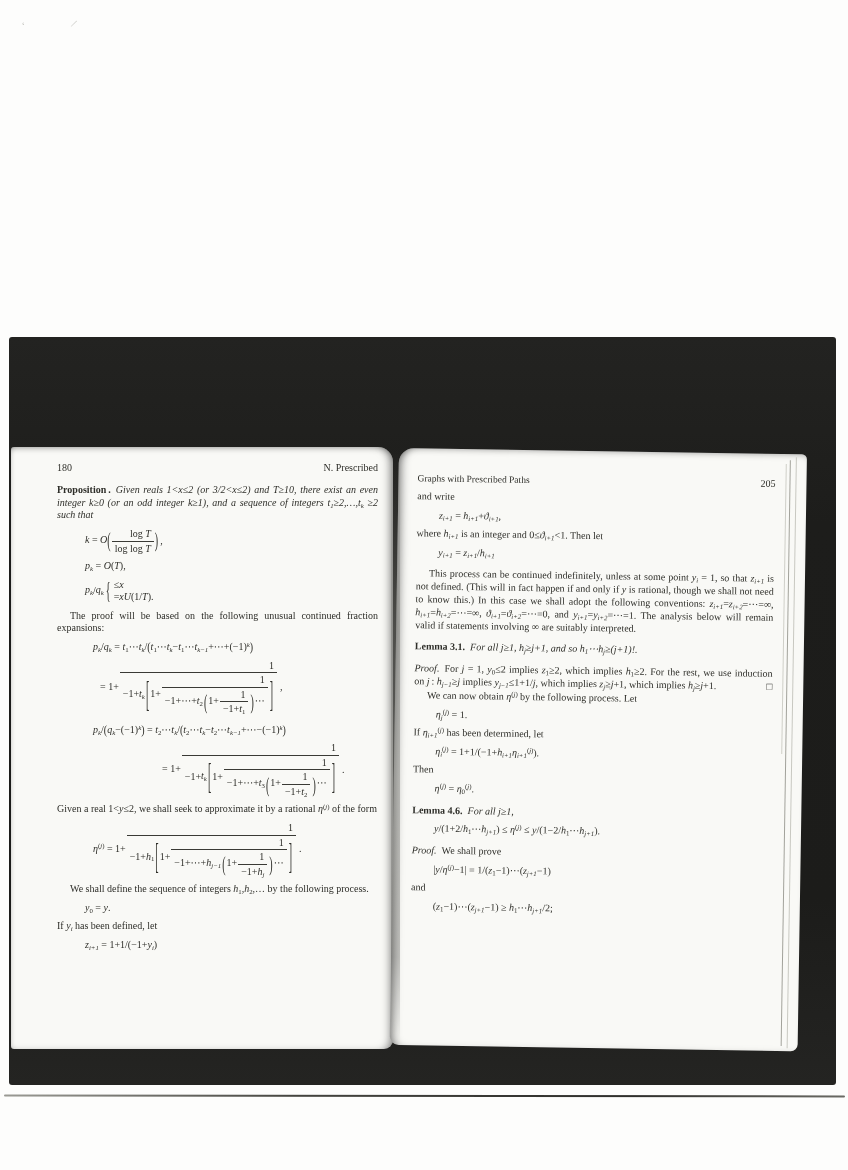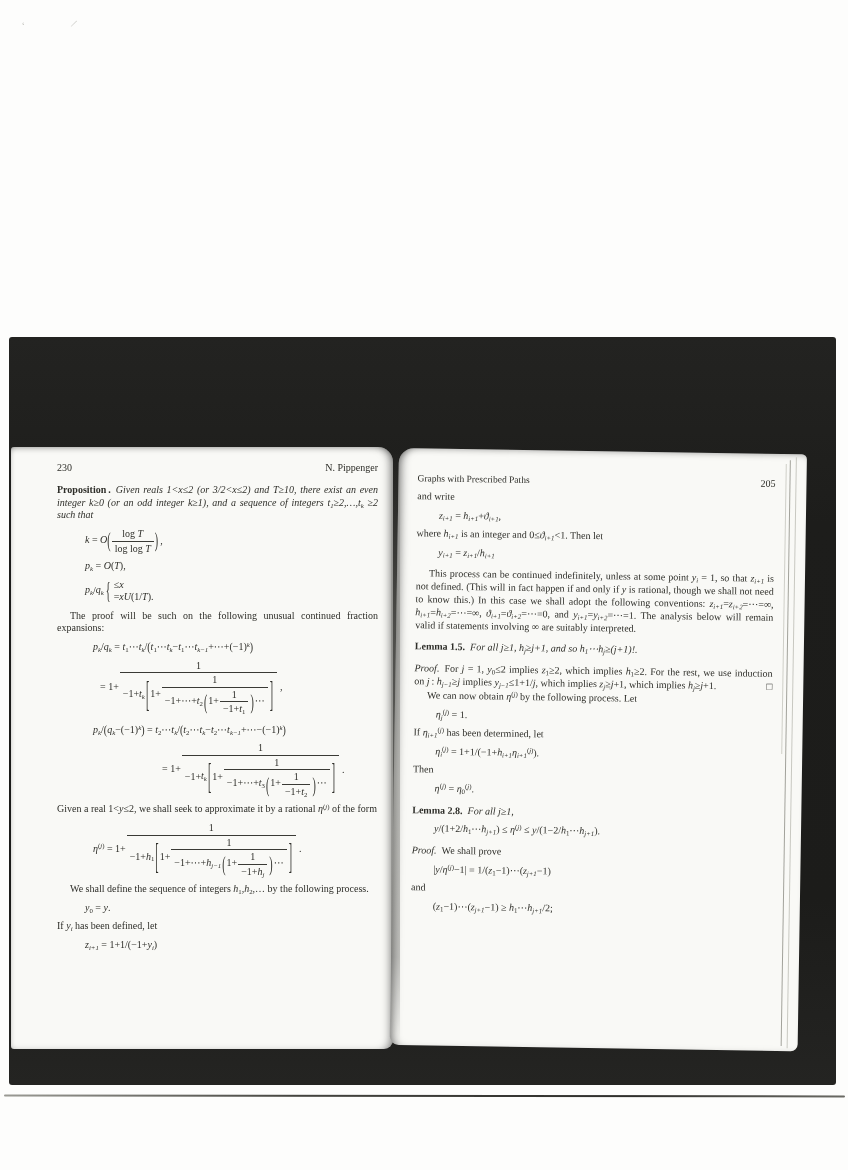--- a/index.html
+++ b/index.html
@@ -35,21 +35,21 @@
   .bodyR{position:absolute;left:19px;right:31px;top:24px;font-size:10px;line-height:12.8px;text-align:justify}
   .para{margin-top:5px}
   .ind{text-indent:13px}
   .disp{margin:6px 0 6px 28px;text-align:left;line-height:1.25}
   .i2{margin-left:36px}.i3{margin-left:43px}.i4{margin-left:105px}.i5{margin-left:22px}
   .gap{margin-top:9px}
   sub,sup{font-size:68%;line-height:0}
   sub{vertical-align:-0.28em}
   sup{vertical-align:0.5em}
   
-  .fr{display:inline-block;vertical-align:middle;text-align:center;padding:0 1px}
+  .fr{display:inline-block;vertical-align:middle;text-align:right;padding:0 1px}
   .fr .nu{display:block;border-bottom:1px solid #3a3a35;padding:0 3px 1px;line-height:1.15}
   .fr .de{display:block;padding:1px 3px 0;line-height:1.15}
   
   .p1{display:inline-block;transform:scaleY(1.35)}
   .p2{display:inline-block;transform:scaleY(2.1);vertical-align:middle}
   .d1{display:inline-block;transform:scaleY(2.2);vertical-align:middle;padding:0 1px}
   .d2{display:inline-block;transform:scaleY(3.6);vertical-align:middle;padding:0 1px}
   .brc{display:inline-block;transform:scaleY(2.3);vertical-align:middle;margin:0 3px 0 2px}
   .cases{display:inline-block;vertical-align:middle;text-align:left;line-height:1.25}
   .cases span{display:block}
@@ -60,28 +60,28 @@
 <body>
 
 <span class="mk mk1">‘</span>
 <span class="mk mk2">⁄</span>
 
 <div class="cover"></div>
 
 <div class="page pageL">
   <div class="bodyL">
     <div class="phead">
-      <span>230</span>
-      <span>N. Pippenger</span>
+      <span>180</span>
+      <span>N. Prescribed</span>
     </div>
     <p class="para gap"><b>Proposition .</b> <i>Given reals 1&lt;x≤2 (or 3/2&lt;x≤2) and T≥10, there exist an even integer k≥0 (or an odd integer k≥1), and a sequence of integers t<sub>1</sub>≥2,…,t<sub>k</sub> ≥2 such that</i></p>
     <div class="disp"><i>k</i> = <i>O</i><span class="p2">(</span><span class="fr"><span class="nu">log <i>T</i></span><span class="de">log log <i>T</i></span></span><span class="p2">)</span><span class="tr">,</span></div>
     <div class="disp" style="margin-top:2px;margin-bottom:2px"><i>p<sub>k</sub></i> = <i>O</i>(<i>T</i>),</div>
     <div class="disp"><i>p<sub>k</sub></i>/<i>q<sub>k</sub></i><span class="brc">{</span><span class="cases"><span>≤<i>x</i></span><span>=<i>xU</i>(1/<i>T</i>).</span></span></div>
-    <p class="para ind">The proof will be such on the following unusual continued fraction expansions:</p>
+    <p class="para ind">The proof will be based on the following unusual continued fraction expansions:</p>
     <div class="disp i2"><i>p<sub>k</sub></i>/<i>q<sub>k</sub></i> = <i>t</i><sub>1</sub>⋯<i>t<sub>k</sub></i>/<span class="p1">(</span><i>t</i><sub>1</sub>⋯<i>t<sub>k</sub></i>−<i>t</i><sub>1</sub>⋯<i>t<sub>k−1</sub></i>+⋯+(−1)<sup><i>k</i></sup><span class="p1">)</span></div>
     <div class="disp i3">= 1+<span class="fr"><span class="nu">1</span><span class="de">−1+<i>t<sub>k</sub></i><span class="d2">[</span>1+<span class="fr"><span class="nu">1</span><span class="de">−1+⋯+<i>t</i><sub>2</sub><span class="d1">(</span>1+<span class="fr"><span class="nu">1</span><span class="de">−1+<i>t</i><sub>1</sub></span></span><span class="d1">)</span>⋯</span></span><span class="d2">]</span></span></span><span class="tr">,</span></div>
     <div class="disp i2 gap"><i>p<sub>k</sub></i>/<span class="p1">(</span><i>q<sub>k</sub></i>−(−1)<sup><i>k</i></sup><span class="p1">)</span> = <i>t</i><sub>2</sub>⋯<i>t<sub>k</sub></i>/<span class="p1">(</span><i>t</i><sub>2</sub>⋯<i>t<sub>k</sub></i>−<i>t</i><sub>2</sub>⋯<i>t<sub>k−1</sub></i>+⋯−(−1)<sup><i>k</i></sup><span class="p1">)</span></div>
     <div class="disp i4">= 1+<span class="fr"><span class="nu">1</span><span class="de">−1+<i>t<sub>k</sub></i><span class="d2">[</span>1+<span class="fr"><span class="nu">1</span><span class="de">−1+⋯+<i>t</i><sub>3</sub><span class="d1">(</span>1+<span class="fr"><span class="nu">1</span><span class="de">−1+<i>t</i><sub>2</sub></span></span><span class="d1">)</span>⋯</span></span><span class="d2">]</span></span></span><span class="tr">.</span></div>
     <p class="para">Given a real 1&lt;<i>y</i>≤2, we shall seek to approximate it by a rational <i>η</i><sup>(<i>j</i>)</sup> of the form</p>
     <div class="disp i2"><i>η</i><sup>(<i>j</i>)</sup> = 1+<span class="fr"><span class="nu">1</span><span class="de">−1+<i>h</i><sub>1</sub><span class="d2">[</span>1+<span class="fr"><span class="nu">1</span><span class="de">−1+⋯+<i>h<sub>j−1</sub></i><span class="d1">(</span>1+<span class="fr"><span class="nu">1</span><span class="de">−1+<i>h<sub>j</sub></i></span></span><span class="d1">)</span>⋯</span></span><span class="d2">]</span></span></span><span class="tr">.</span></div>
     <p class="para ind">We shall define the sequence of integers <i>h</i><sub>1</sub>,<i>h</i><sub>2</sub>,… by the following process.</p>
     <div class="disp"><i>y</i><sub>0</sub> = <i>y</i>.</div>
     <p class="para">If <i>y<sub>i</sub></i> has been defined, let</p>
     <div class="disp"><i>z<sub>i+1</sub></i> = 1+1/(−1+<i>y<sub>i</sub></i>)</div>
@@ -95,29 +95,29 @@
   <div class="bodyR">
     <div class="phead">
       <span style="font-size:9.5px">Graphs with Prescribed Paths</span>
       <span>205</span>
     </div>
     <p class="para">and write</p>
     <div class="disp i5"><i>z<sub>i+1</sub></i> = <i>h<sub>i+1</sub></i>+<i>ϑ<sub>i+1</sub></i>,</div>
     <p class="para">where <i>h<sub>i+1</sub></i> is an integer and 0≤<i>ϑ<sub>i+1</sub></i>&lt;1. Then let</p>
     <div class="disp i5"><i>y<sub>i+1</sub></i> = <i>z<sub>i+1</sub></i>/<i>h<sub>i+1</sub></i></div>
     <p class="para ind gap">This process can be continued indefinitely, unless at some point <i>y<sub>i</sub></i> = 1, so that <i>z<sub>i+1</sub></i> is not defined. (This will in fact happen if and only if <i>y</i> is rational, though we shall not need to know this.) In this case we shall adopt the following conventions: <i>z<sub>i+1</sub></i>=<i>z<sub>i+2</sub></i>=⋯=∞, <i>h<sub>i+1</sub></i>=<i>h<sub>i+2</sub></i>=⋯=∞, <i>ϑ<sub>i+1</sub></i>=<i>ϑ<sub>i+2</sub></i>=⋯=0, and <i>y<sub>i+1</sub></i>=<i>y<sub>i+2</sub></i>=⋯=1. The analysis below will remain valid if statements involving ∞ are suitably interpreted.</p>
-    <p class="para gap"><b>Lemma 1.5.</b> <i>For all j≥1, h<sub>j</sub>≥j+1, and so h<sub>1</sub>⋯h<sub>j</sub>≥(j+1)!.</i></p>
+    <p class="para gap"><b>Lemma 3.1.</b> <i>For all j≥1, h<sub>j</sub>≥j+1, and so h<sub>1</sub>⋯h<sub>j</sub>≥(j+1)!.</i></p>
     <p class="para gap"><i>Proof.</i> For <i>j</i> = 1, <i>y</i><sub>0</sub>≤2 implies <i>z</i><sub>1</sub>≥2, which implies <i>h</i><sub>1</sub>≥2. For the rest, we use induction on <i>j</i> : <i>h<sub>j−1</sub></i>≥<i>j</i> implies <i>y<sub>j−1</sub></i>≤1+1/<i>j</i>, which implies <i>z<sub>j</sub></i>≥<i>j</i>+1, which implies <i>h<sub>j</sub></i>≥<i>j</i>+1.<span class="qed">□</span></p>
     <p class="para ind" style="margin-top:1px">We can now obtain <i>η</i><sup>(<i>j</i>)</sup> by the following process. Let</p>
     <div class="disp i5"><i>η<sub>j</sub></i><sup>(<i>j</i>)</sup> = 1.</div>
     <p class="para">If <i>η<sub>i+1</sub></i><sup>(<i>j</i>)</sup> has been determined, let</p>
     <div class="disp i5"><i>η<sub>i</sub></i><sup>(<i>j</i>)</sup> = 1+1/(−1+<i>h<sub>i+1</sub></i><i>η<sub>i+1</sub></i><sup>(<i>j</i>)</sup>).</div>
     <p class="para">Then</p>
     <div class="disp i5"><i>η</i><sup>(<i>j</i>)</sup> = <i>η</i><sub>0</sub><sup>(<i>j</i>)</sup>.</div>
-    <p class="para gap"><b>Lemma 2.8.</b> <i>For all j≥1,</i></p>
+    <p class="para gap"><b>Lemma 4.6.</b> <i>For all j≥1,</i></p>
     <div class="disp i5"><i>y</i>/(1+2/<i>h</i><sub>1</sub>⋯<i>h<sub>j+1</sub></i>) ≤ <i>η</i><sup>(<i>j</i>)</sup> ≤ <i>y</i>/(1−2/<i>h</i><sub>1</sub>⋯<i>h<sub>j+1</sub></i>).</div>
     <p class="para gap"><i>Proof.</i> We shall prove</p>
     <div class="disp i5">|<i>y</i>/<i>η</i><sup>(<i>j</i>)</sup>−1| = 1/(<i>z</i><sub>1</sub>−1)⋯(<i>z<sub>j+1</sub></i>−1)</div>
     <p class="para">and</p>
     <div class="disp i5">(<i>z</i><sub>1</sub>−1)⋯(<i>z<sub>j+1</sub></i>−1) ≥ <i>h</i><sub>1</sub>⋯<i>h<sub>j+1</sub></i>/2;</div>
   </div>
 </div>
 
 <div class="spine"></div>
 <div class="bline"></div>

